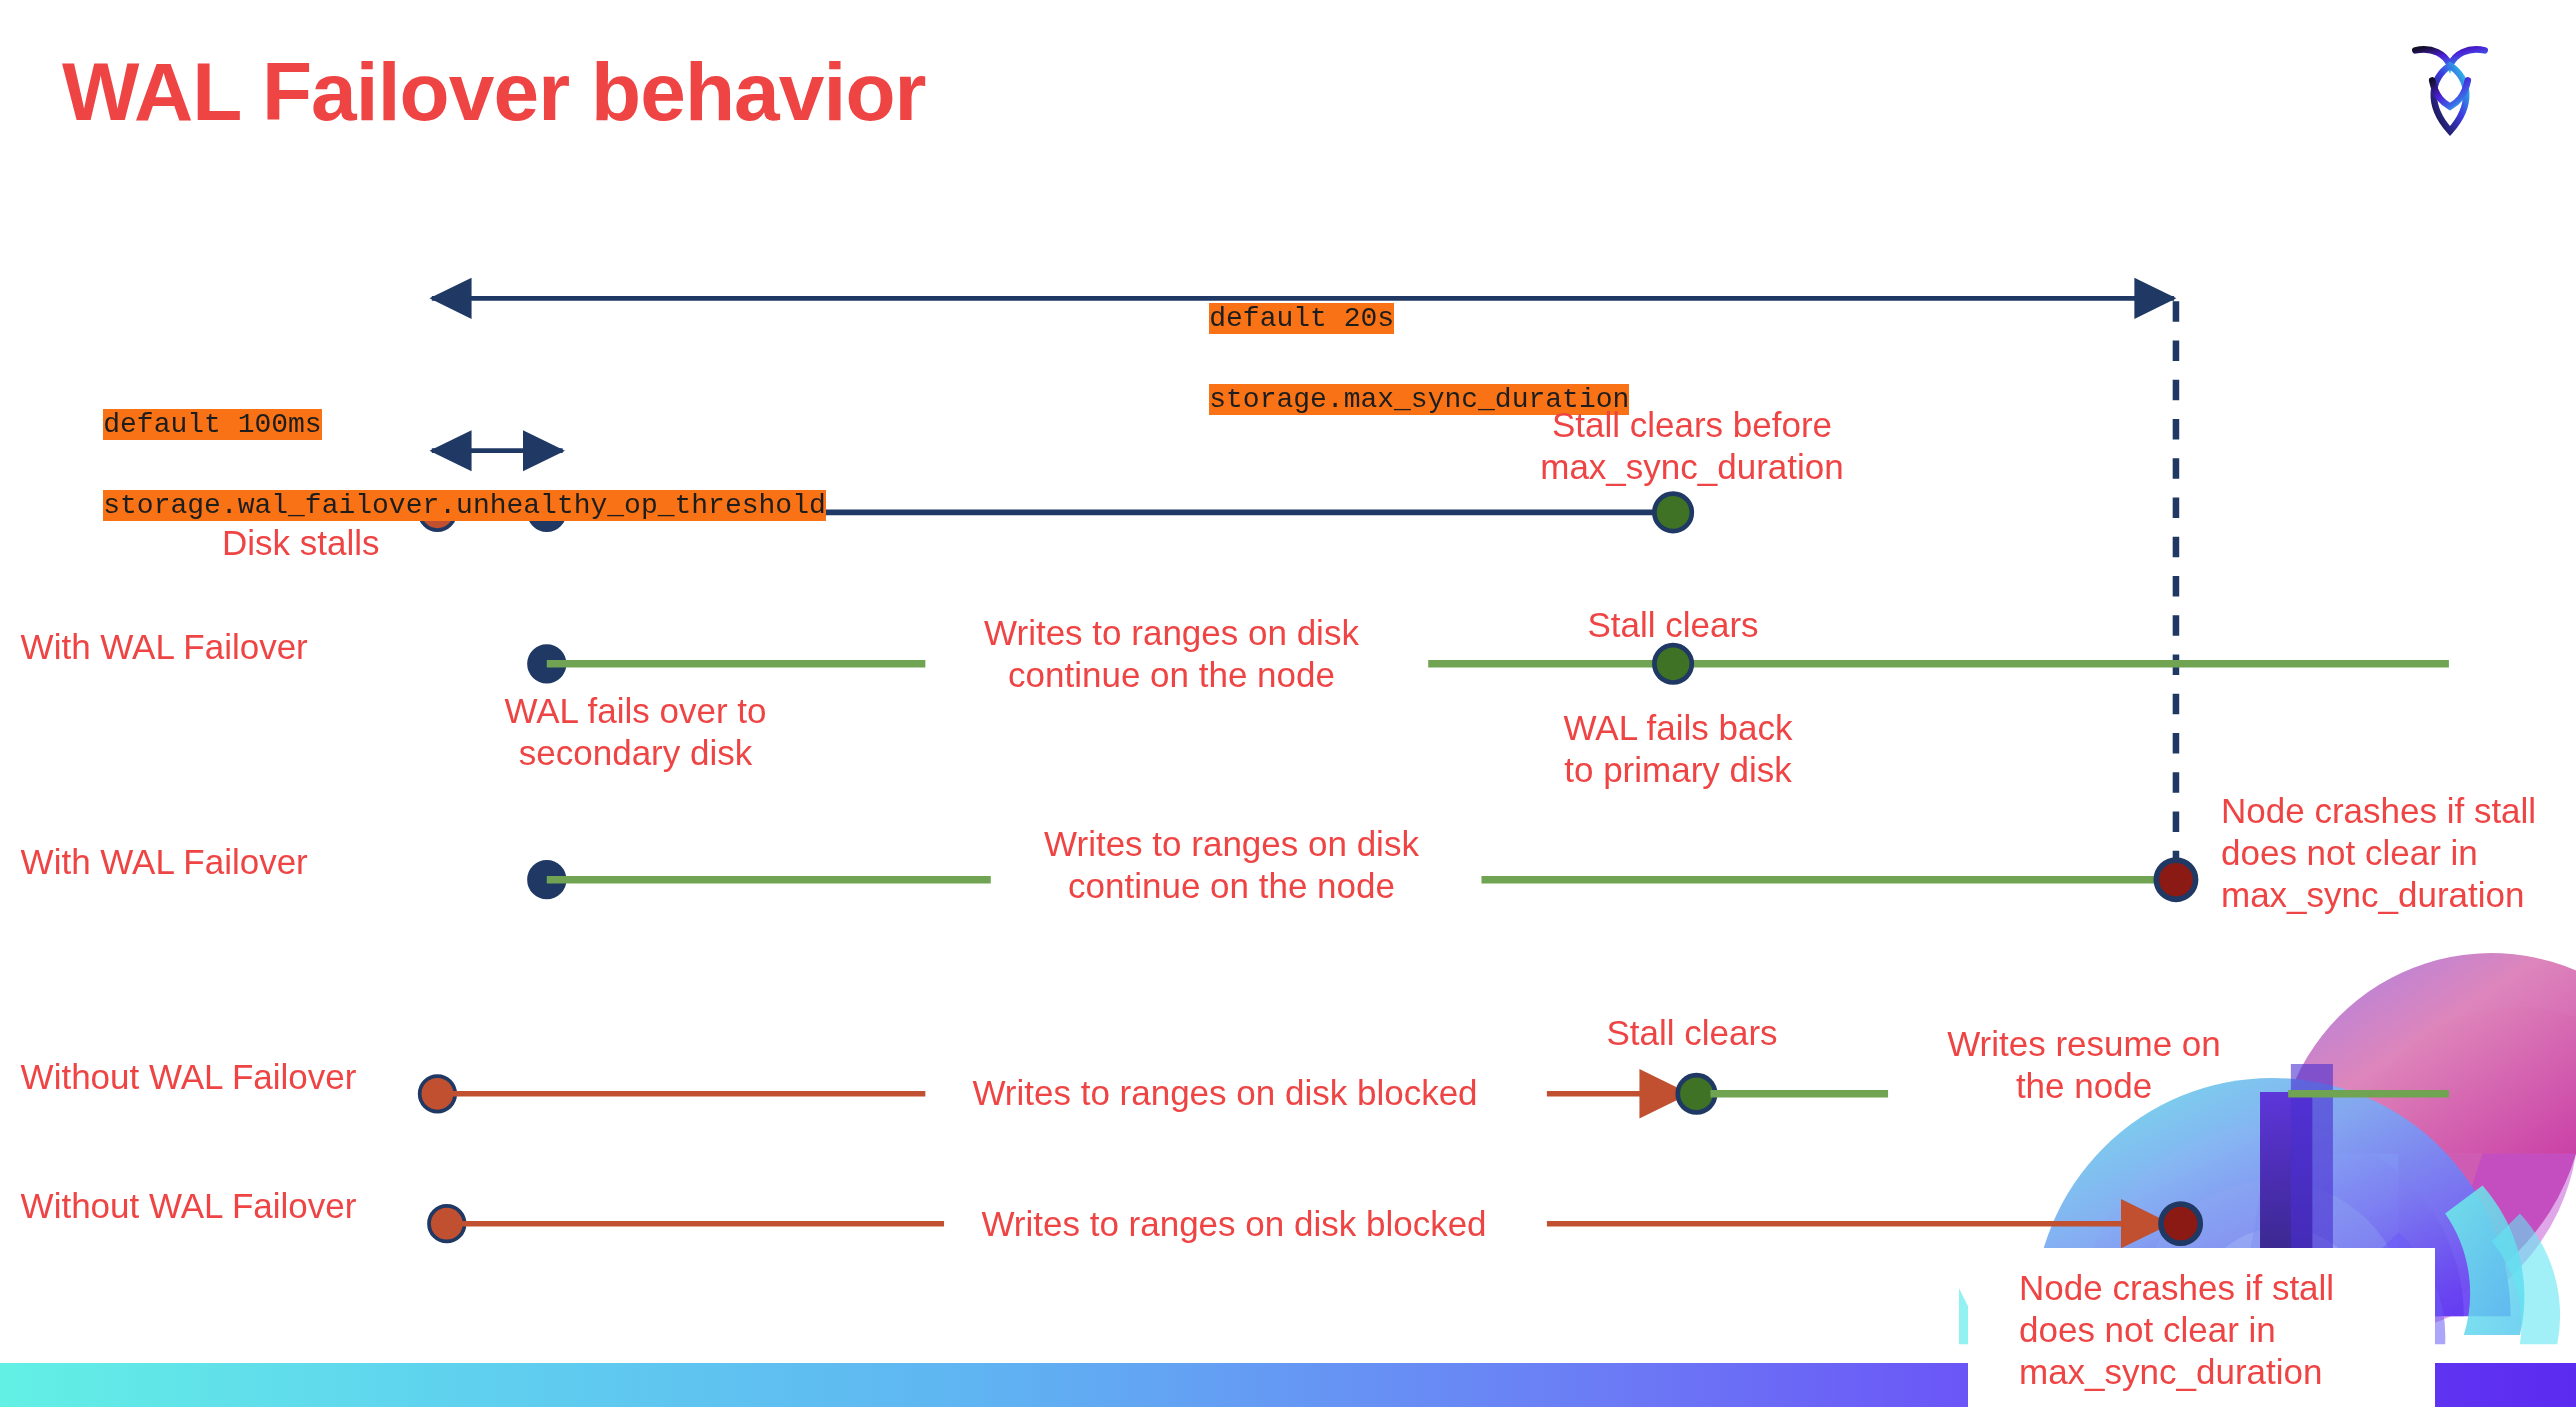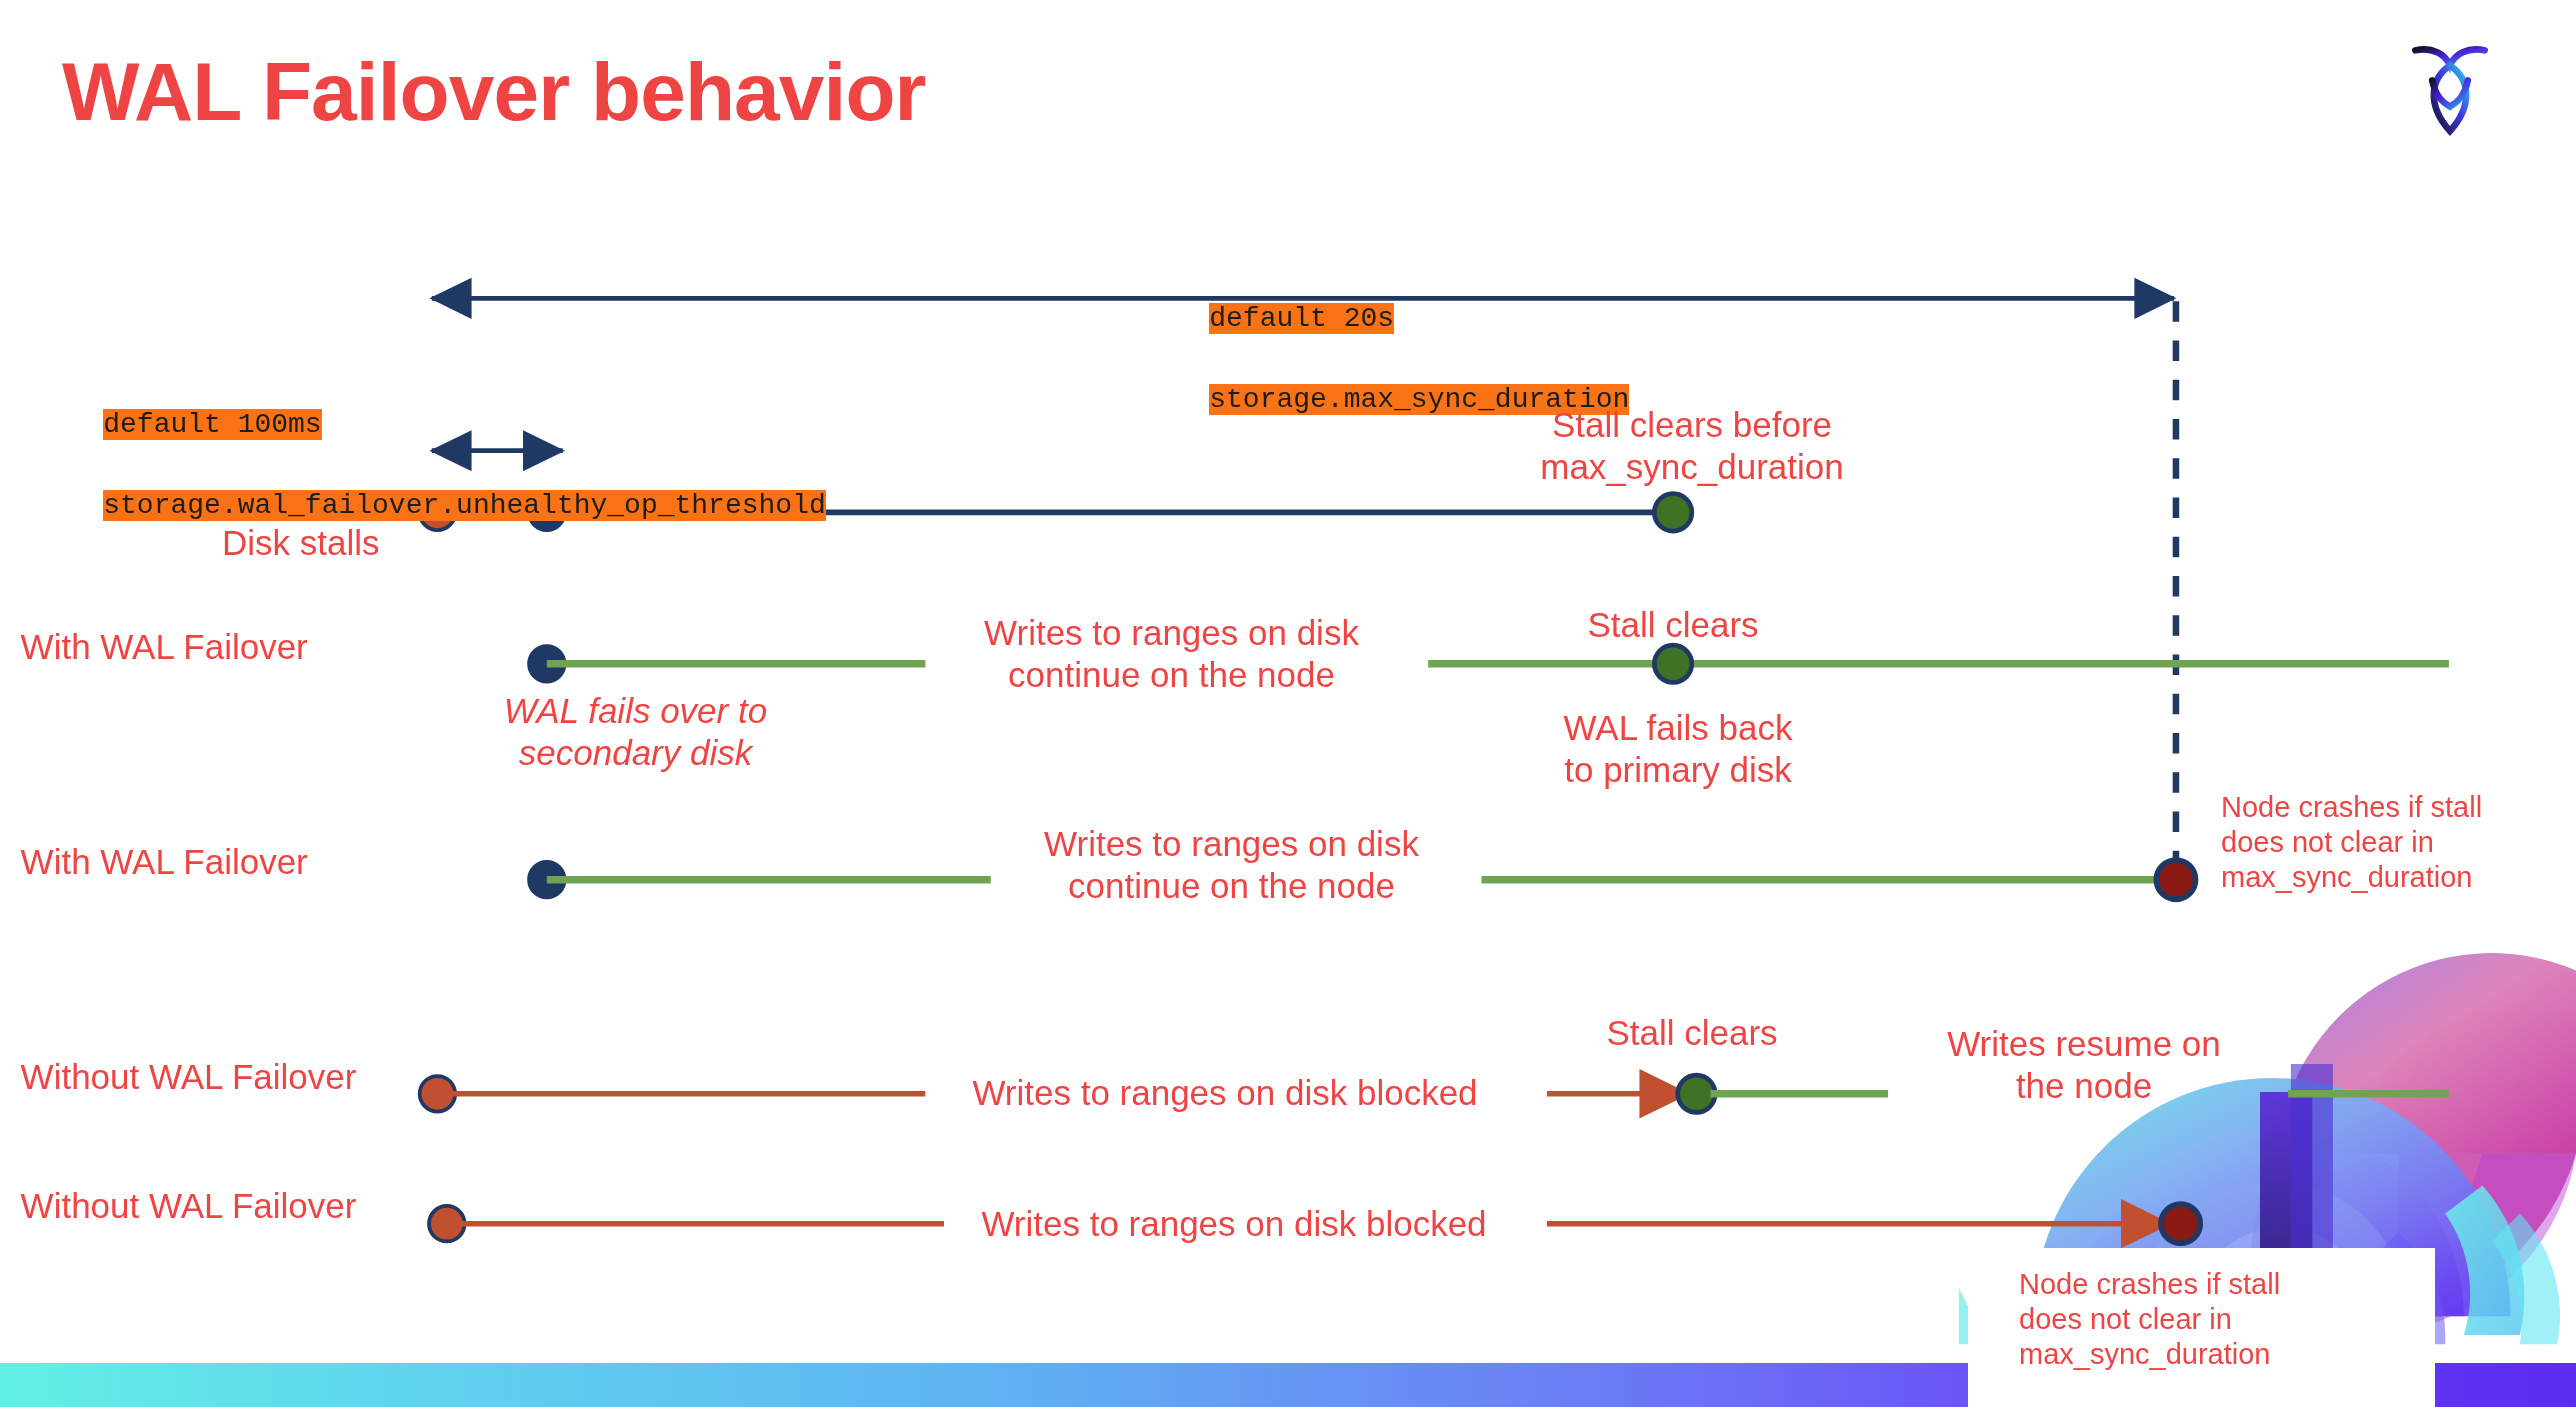--- a/index.html
+++ b/index.html
@@ -30,21 +30,21 @@
     background:linear-gradient(90deg,#62F0E4 0%,#5FD4EE 16%,#5FB4F2 38%,#6B7CF5 62%,#6A46F7 82%,#5B2BF0 100%);
   }
 
   
   .vec{position:absolute;left:0;top:0;width:2576px;height:1408px;overflow:visible;}
 
   
   .lbl{position:absolute;color:#ef4444;font-family:"Liberation Sans",sans-serif;}
   .row-label{font-size:35px;line-height:1.18;white-space:nowrap;}
   .note{font-size:35px;line-height:1.20;text-align:center;}
-  .note-left{font-size:29px;line-height:1.20;text-align:left;}
+  .note-left{font-size:35px;line-height:1.20;text-align:left;}
 
   .code-block{
     position:absolute;
     font-family:"Liberation Mono", monospace;
     font-size:28px;line-height:1.45;color:#1d1d1d;
     white-space:pre;
   }
   .code-block span{background:#f97316;}
 
   .whitebox{
@@ -203,21 +203,21 @@
   <div class="lbl row-label" style="left:20.6px;top:1206px;transform:translateY(-50%);">Without WAL Failover</div>
 
   <div class="lbl note" style="left:1524px;top:404px;width:336px;white-space:pre-line;text-align:center;">Stall clears before
 max_sync_duration</div>
 
   <div class="lbl note" style="left:938px;top:612px;width:467px;white-space:pre-line;">Writes to ranges on disk
 continue on the node</div>
 
   <div class="lbl note" style="left:1514px;top:604px;width:318px;white-space:pre-line;">Stall clears</div>
 
-  <div class="lbl note" style="left:430px;top:690px;width:411px;white-space:pre-line;font-style:italic;">WAL fails over to
+  <div class="lbl note" style="left:430px;top:690px;width:411px;white-space:pre-line;">WAL fails over to
 secondary disk</div>
 
   <div class="lbl note" style="left:1505px;top:707px;width:346px;white-space:pre-line;">WAL fails  back
 to primary disk</div>
 
   <div class="lbl note" style="left:998px;top:823px;width:467px;white-space:pre-line;">Writes to ranges on disk
 continue on the node</div>
 
   <div class="lbl note-left" style="left:2221px;top:790px;width:355px;white-space:pre-line;">Node crashes if stall
 does not clear in

